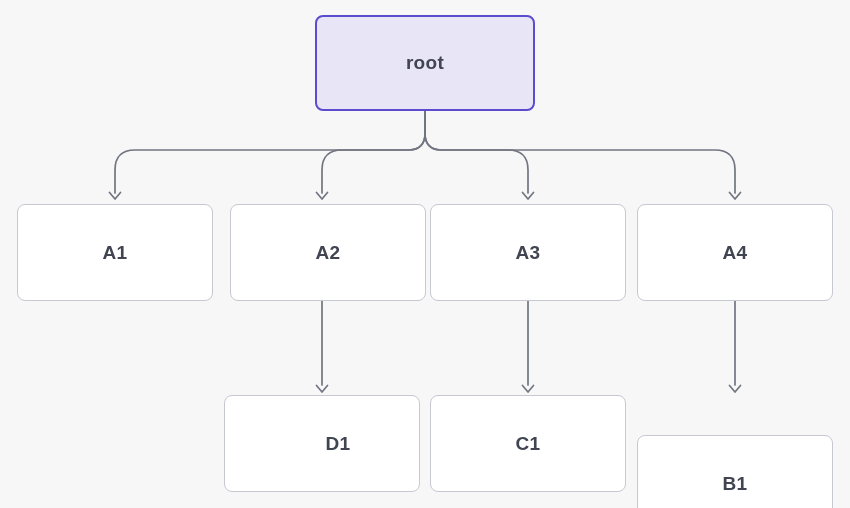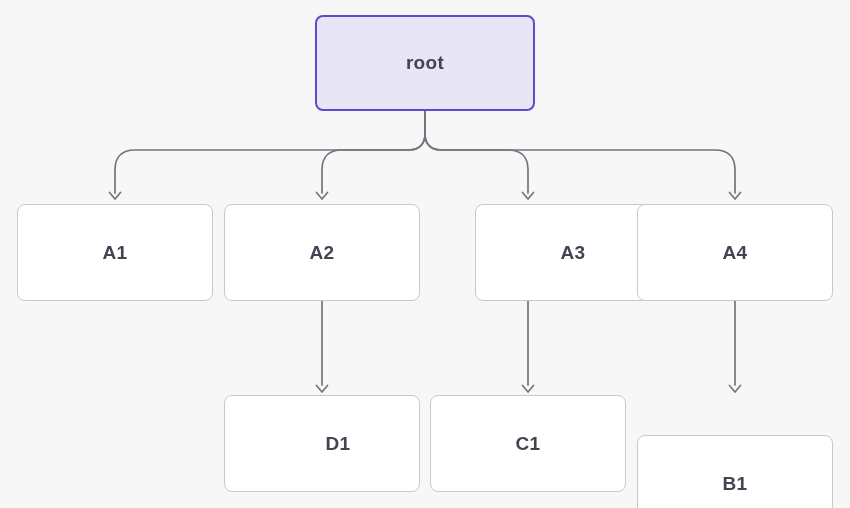--- a/index.html
+++ b/index.html
@@ -46,22 +46,22 @@
     letter-spacing:.3px;
     cursor:default;
   }
   .node.root{
     left:315px;top:15px;
     width:220px;height:96px;
     background:var(--root-fill);
     border:2px solid var(--root-border);
   }
   .node.a1{left:17px;top:204px;}
-  .node.a2{left:224px;top:204px;}
-  .node.a3{left:430px;top:204px;margin-left:45px;}
+  .node.a2{left:230px;top:204px;}
+  .node.a3{left:430px;top:204px;}
   .node.a4{left:637px;top:204px;}
   .node.d1{left:224px;top:395px;padding-left:32px;}
   .node.c1{left:430px;top:395px;justify-content:center;}
   .node.b1{left:637px;top:395px;margin-top:40px;}
 </style>
 </head>
 <body>
 
 <div class="canvas">
 

